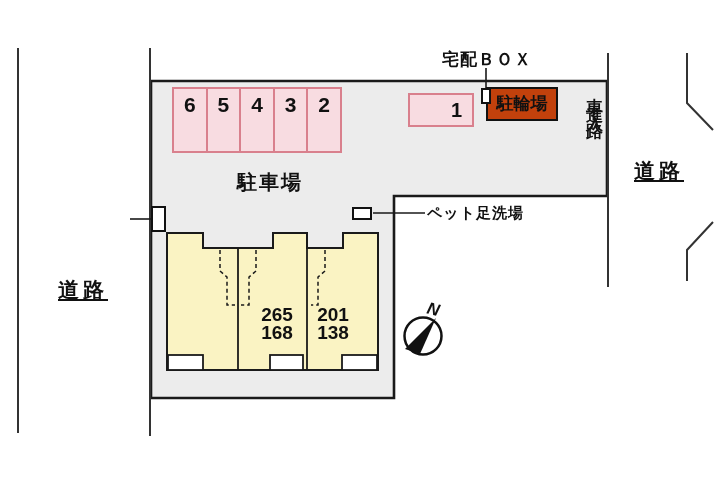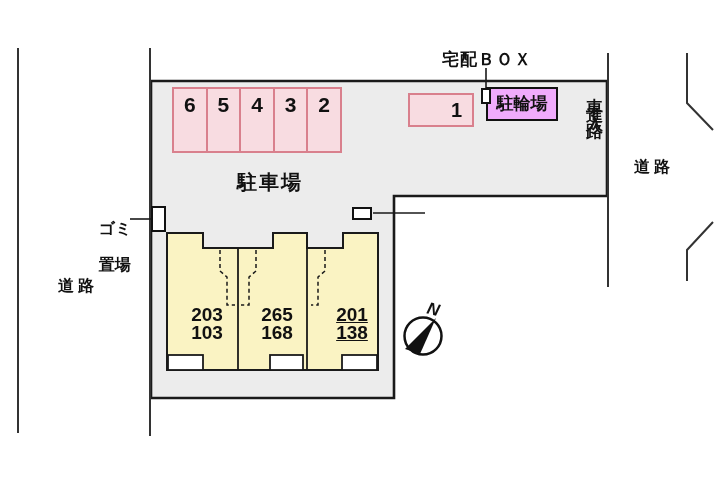--- a/index.html
+++ b/index.html
@@ -4,21 +4,21 @@
 <style>
   html,body{margin:0;padding:0;background:#ffffff;}
   .canvas{
     position:relative;width:720px;height:480px;overflow:hidden;
     background:#ffffff;
     font-family:"Liberation Sans", sans-serif;
     color:#111;
   }
   svg.plan{position:absolute;left:0;top:0;z-index:1;}
   .lbl{position:absolute;z-index:4;font-weight:bold;white-space:pre;}
-  .lbl-road{font-size:16px;letter-spacing:4px;}
+  .lbl-road{font-size:21px;letter-spacing:4px;text-decoration:underline;}
   .lbl-parking-area{font-size:20px;letter-spacing:2px;width:80px;text-align:center;}
   .lbl-delivery{font-size:17px;letter-spacing:1px;width:130px;text-align:center;}
   .lbl-entry{writing-mode:vertical-rl;text-orientation:upright;font-size:17px;letter-spacing:8px;}
   .lbl-garbage{font-size:16px;line-height:18px;width:48px;text-align:center;}
   .lbl-pet{font-size:15px;letter-spacing:1px;}
   .lbl-north{font-size:17px;font-style:italic;transform:rotate(14deg);}
   .stall-row{
     position:absolute;left:172px;top:87px;width:170px;height:66px;
     display:flex;z-index:3;
   }
@@ -31,21 +31,21 @@
   .stall + .stall{margin-left:-2px;}
   .stall-single{
     position:absolute;left:408px;top:93px;width:66px;height:34px;z-index:3;
     box-sizing:border-box;background:var(--stall-fill,#f9dde2);
     border:2px solid var(--stall-border,#d9808d);
     text-align:right;font-size:20px;font-weight:bold;
     line-height:30px;padding-right:10px;
   }
   .bike-box{
     position:absolute;left:486px;top:87px;width:72px;height:34px;z-index:2;
-    box-sizing:border-box;background:#f0abfc;border:2px solid #111;
+    box-sizing:border-box;background:#c2410c;border:2px solid #111;
     text-align:center;font-size:17px;font-weight:bold;line-height:30px;
   }
   .delivery-box-icon{
     position:absolute;left:481px;top:88px;width:10px;height:16px;z-index:3;
     box-sizing:border-box;background:#ffffff;border:2px solid #111;
   }
   .garbage-box-icon{
     position:absolute;left:151px;top:206px;width:15px;height:26px;z-index:3;
     box-sizing:border-box;background:#ffffff;border:2px solid #111;
   }
@@ -110,36 +110,29 @@
   <div class="delivery-box-icon"></div>
   <div class="lbl lbl-delivery" style="left:422px;top:48px;">宅配ＢＯＸ</div>
 
   <div class="lbl lbl-parking-area" style="left:230px;top:169px;">駐車場</div>
 
   <div class="lbl lbl-entry" style="left:583px;top:84px;height:118px;">車進入路</div>
 
   <div class="lbl lbl-road" style="left:634px;top:157px;">道路</div>
   <div class="lbl lbl-road" style="left:58px;top:276px;">道路</div>
 
-  <div class="lbl lbl-garbage" style="left:81px;top:202px;">
-    <span>ゴミ</span><br>
-    <span>置場</span>
-  </div>
   <div class="garbage-box-icon"></div>
 
   <div class="pet-box-icon"></div>
+  <div class="lbl lbl-pet" style="left:427px;top:204px;">ペット足洗場</div>
 
-  <div class="unit-lbl" style="left:175px;top:306px;">
-    <span>203</span><br>
-    <span>103</span>
-  </div>
   <div class="unit-lbl" style="left:245px;top:306px;">
     <span>265</span><br>
     <span>168</span>
   </div>
-  <div class="unit-lbl" style="left:320px;top:306px;text-decoration:underline;">
+  <div class="unit-lbl" style="left:301px;top:306px;">
     <span>201</span><br>
     <span>138</span>
   </div>
 
   <div class="lbl lbl-north" style="left:427px;top:300px;">N</div>
 
 </div>
 
 </body></html>

